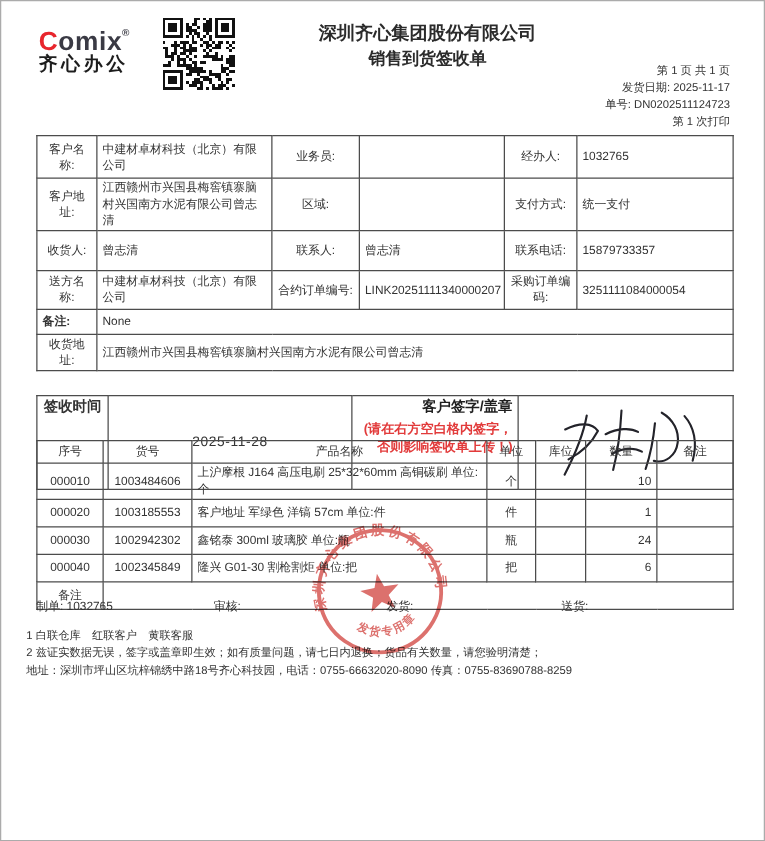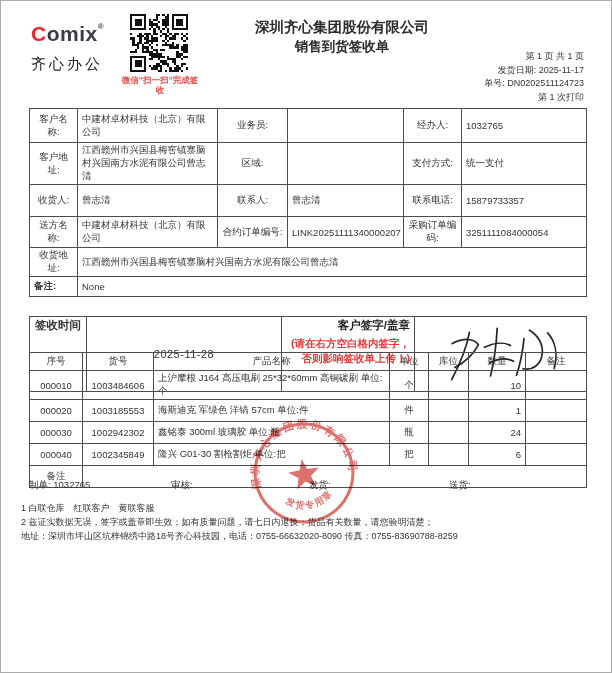--- a/index.html
+++ b/index.html
@@ -5,21 +5,21 @@
   html,body{margin:0;padding:0;background:#fff;}
   body{width:612px;height:673px;position:relative;overflow:hidden;
        font-family:"Liberation Sans","DejaVu Sans",sans-serif;color:#333;}
   .page{position:absolute;inset:0;border:1px solid #ababab;background:#fff;}
 
   
   .logo{position:absolute;left:30px;top:22px;line-height:1;}
   .logo .brand{font-size:21px;font-weight:800;color:#3a3a44;letter-spacing:.5px;}
   .logo .brand .c{color:#e8262d;}
   .logo .reg{font-size:8px;vertical-align:top;color:#3a3a44;font-weight:700;}
-  .logo .sub{margin-top:12px;font-size:15px;font-weight:400;color:#1d1d1d;letter-spacing:3px;}
+  .logo .sub{margin-top:0;font-size:15px;font-weight:700;color:#1d1d1d;letter-spacing:3px;}
   .qr{position:absolute;left:129px;top:13px;width:58px;height:58px;}
   .qr svg{width:100%;height:100%;display:block;}
   .qr-caption{position:absolute;left:98px;top:74px;width:122px;text-align:center;
               color:#e4514f;font-size:8.5px;font-weight:700;line-height:10px;}
   .title-block{position:absolute;left:221px;top:16px;width:240px;text-align:center;color:#2b2b2b;}
   .title-block .company{font-size:14.5px;font-weight:700;line-height:20px;}
   .title-block .doc{font-size:13.5px;font-weight:700;line-height:19px;}
   .page-meta{position:absolute;right:27px;top:13px;text-align:right;font-size:9px;line-height:13.5px;color:#333;margin-top:36px;}
 
   
@@ -276,24 +276,20 @@
         <rect x="1" y="1" width="5" height="5" fill="#fff"></rect>
         <rect x="2" y="2" width="3" height="3" fill="#111"></rect>
         <rect x="18" y="0" width="7" height="7" fill="#111"></rect>
         <rect x="19" y="1" width="5" height="5" fill="#fff"></rect>
         <rect x="20" y="2" width="3" height="3" fill="#111"></rect>
         <rect x="0" y="18" width="7" height="7" fill="#111"></rect>
         <rect x="1" y="19" width="5" height="5" fill="#fff"></rect>
         <rect x="2" y="20" width="3" height="3" fill="#111"></rect>
       </svg>
   </div>
-  <div class="qr-caption">
-    <div>微信“扫一扫”完成签</div>
-    <div>收</div>
-  </div>
 
   <div class="title-block">
     <div class="company">深圳齐心集团股份有限公司</div>
     <div class="doc">销售到货签收单</div>
   </div>
 
   <div class="page-meta">
     <div>第 1 页 共 1 页</div>
     <div>发货日期: 2025-11-17</div>
     <div>单号: DN0202511124723</div>
@@ -336,26 +332,26 @@
     </tr>
     <tr style="height:31px">
       <td class="lbl">送方名称:</td>
       <td class="val">中建材卓材科技（北京）有限公司</td>
       <td class="lbl">合约订单编号:</td>
       <td class="val">LINK20251111340000207</td>
       <td class="lbl">采购订单编码:</td>
       <td class="val">3251111084000054</td>
     </tr>
     <tr style="height:20px">
+      <td class="lbl" style="text-align:left;font-weight:700">备注:</td>
+      <td class="val" colspan="5">None</td>
+    </tr>
+    <tr style="height:20px">
       <td class="lbl">收货地址:</td>
       <td class="val" colspan="5">江西赣州市兴国县梅窖镇寨脑村兴国南方水泥有限公司曾志清</td>
-    </tr>
-    <tr style="height:20px">
-      <td class="lbl" style="text-align:left;font-weight:700">备注:</td>
-      <td class="val" colspan="5">None</td>
     </tr>
   </tbody>
     </table>
 
   <table class="t sig" style="top:271px">
     <colgroup>
         <col style="width:57px">
         <col style="width:195px">
         <col style="width:133px">
         <col style="width:172px">
@@ -409,21 +405,21 @@
       <td class="ctr">1003484606</td>
       <td>上沪摩根 J164 高压电刷 25*32*60mm 高铜碳刷 单位:个</td>
       <td class="ctr">个</td>
       <td class="ctr"></td>
       <td class="num">10</td>
       <td></td>
     </tr>
     <tr>
       <td class="ctr">000020</td>
       <td class="ctr">1003185553</td>
-      <td>海斯迪克 军绿色 洋镐 57cm 单位:件</td>
+      <td>客户地址 军绿色 洋镐 57cm 单位:件</td>
       <td class="ctr">件</td>
       <td class="ctr"></td>
       <td class="num">1</td>
       <td></td>
     </tr>
     <tr>
       <td class="ctr">000030</td>
       <td class="ctr">1002942302</td>
       <td>鑫铭泰 300ml 玻璃胶 单位:瓶</td>
       <td class="ctr">瓶</td>

